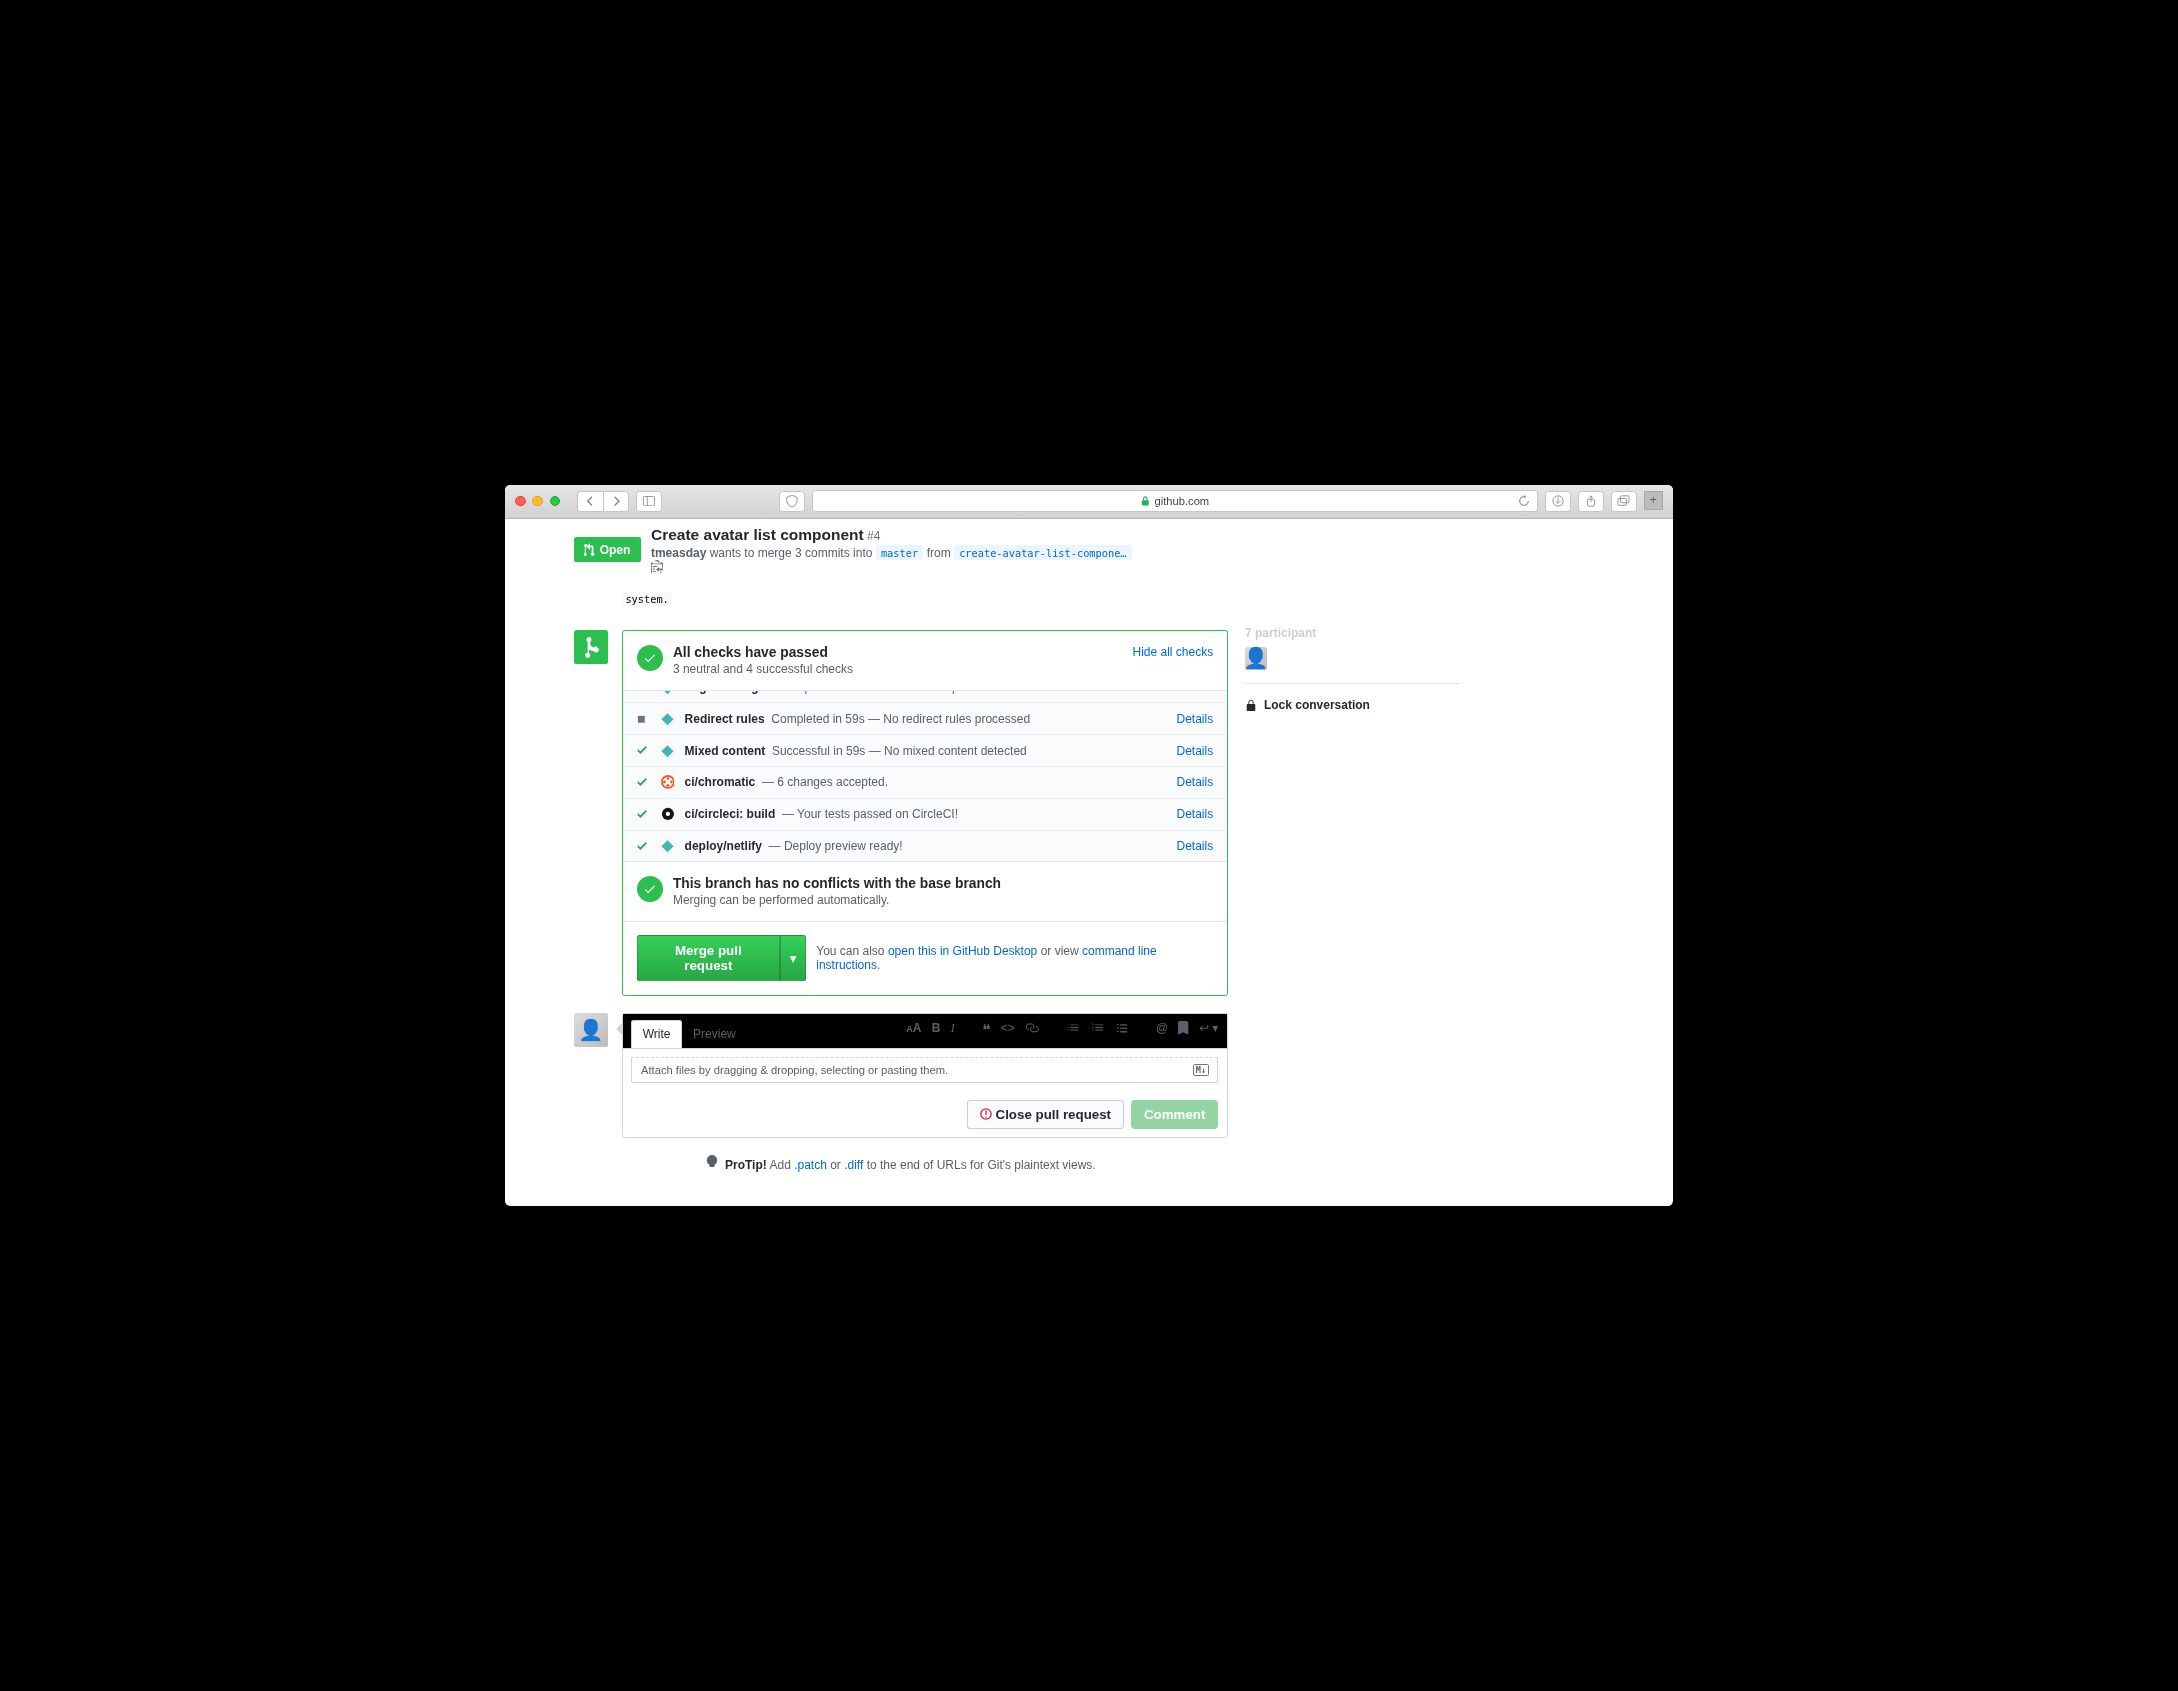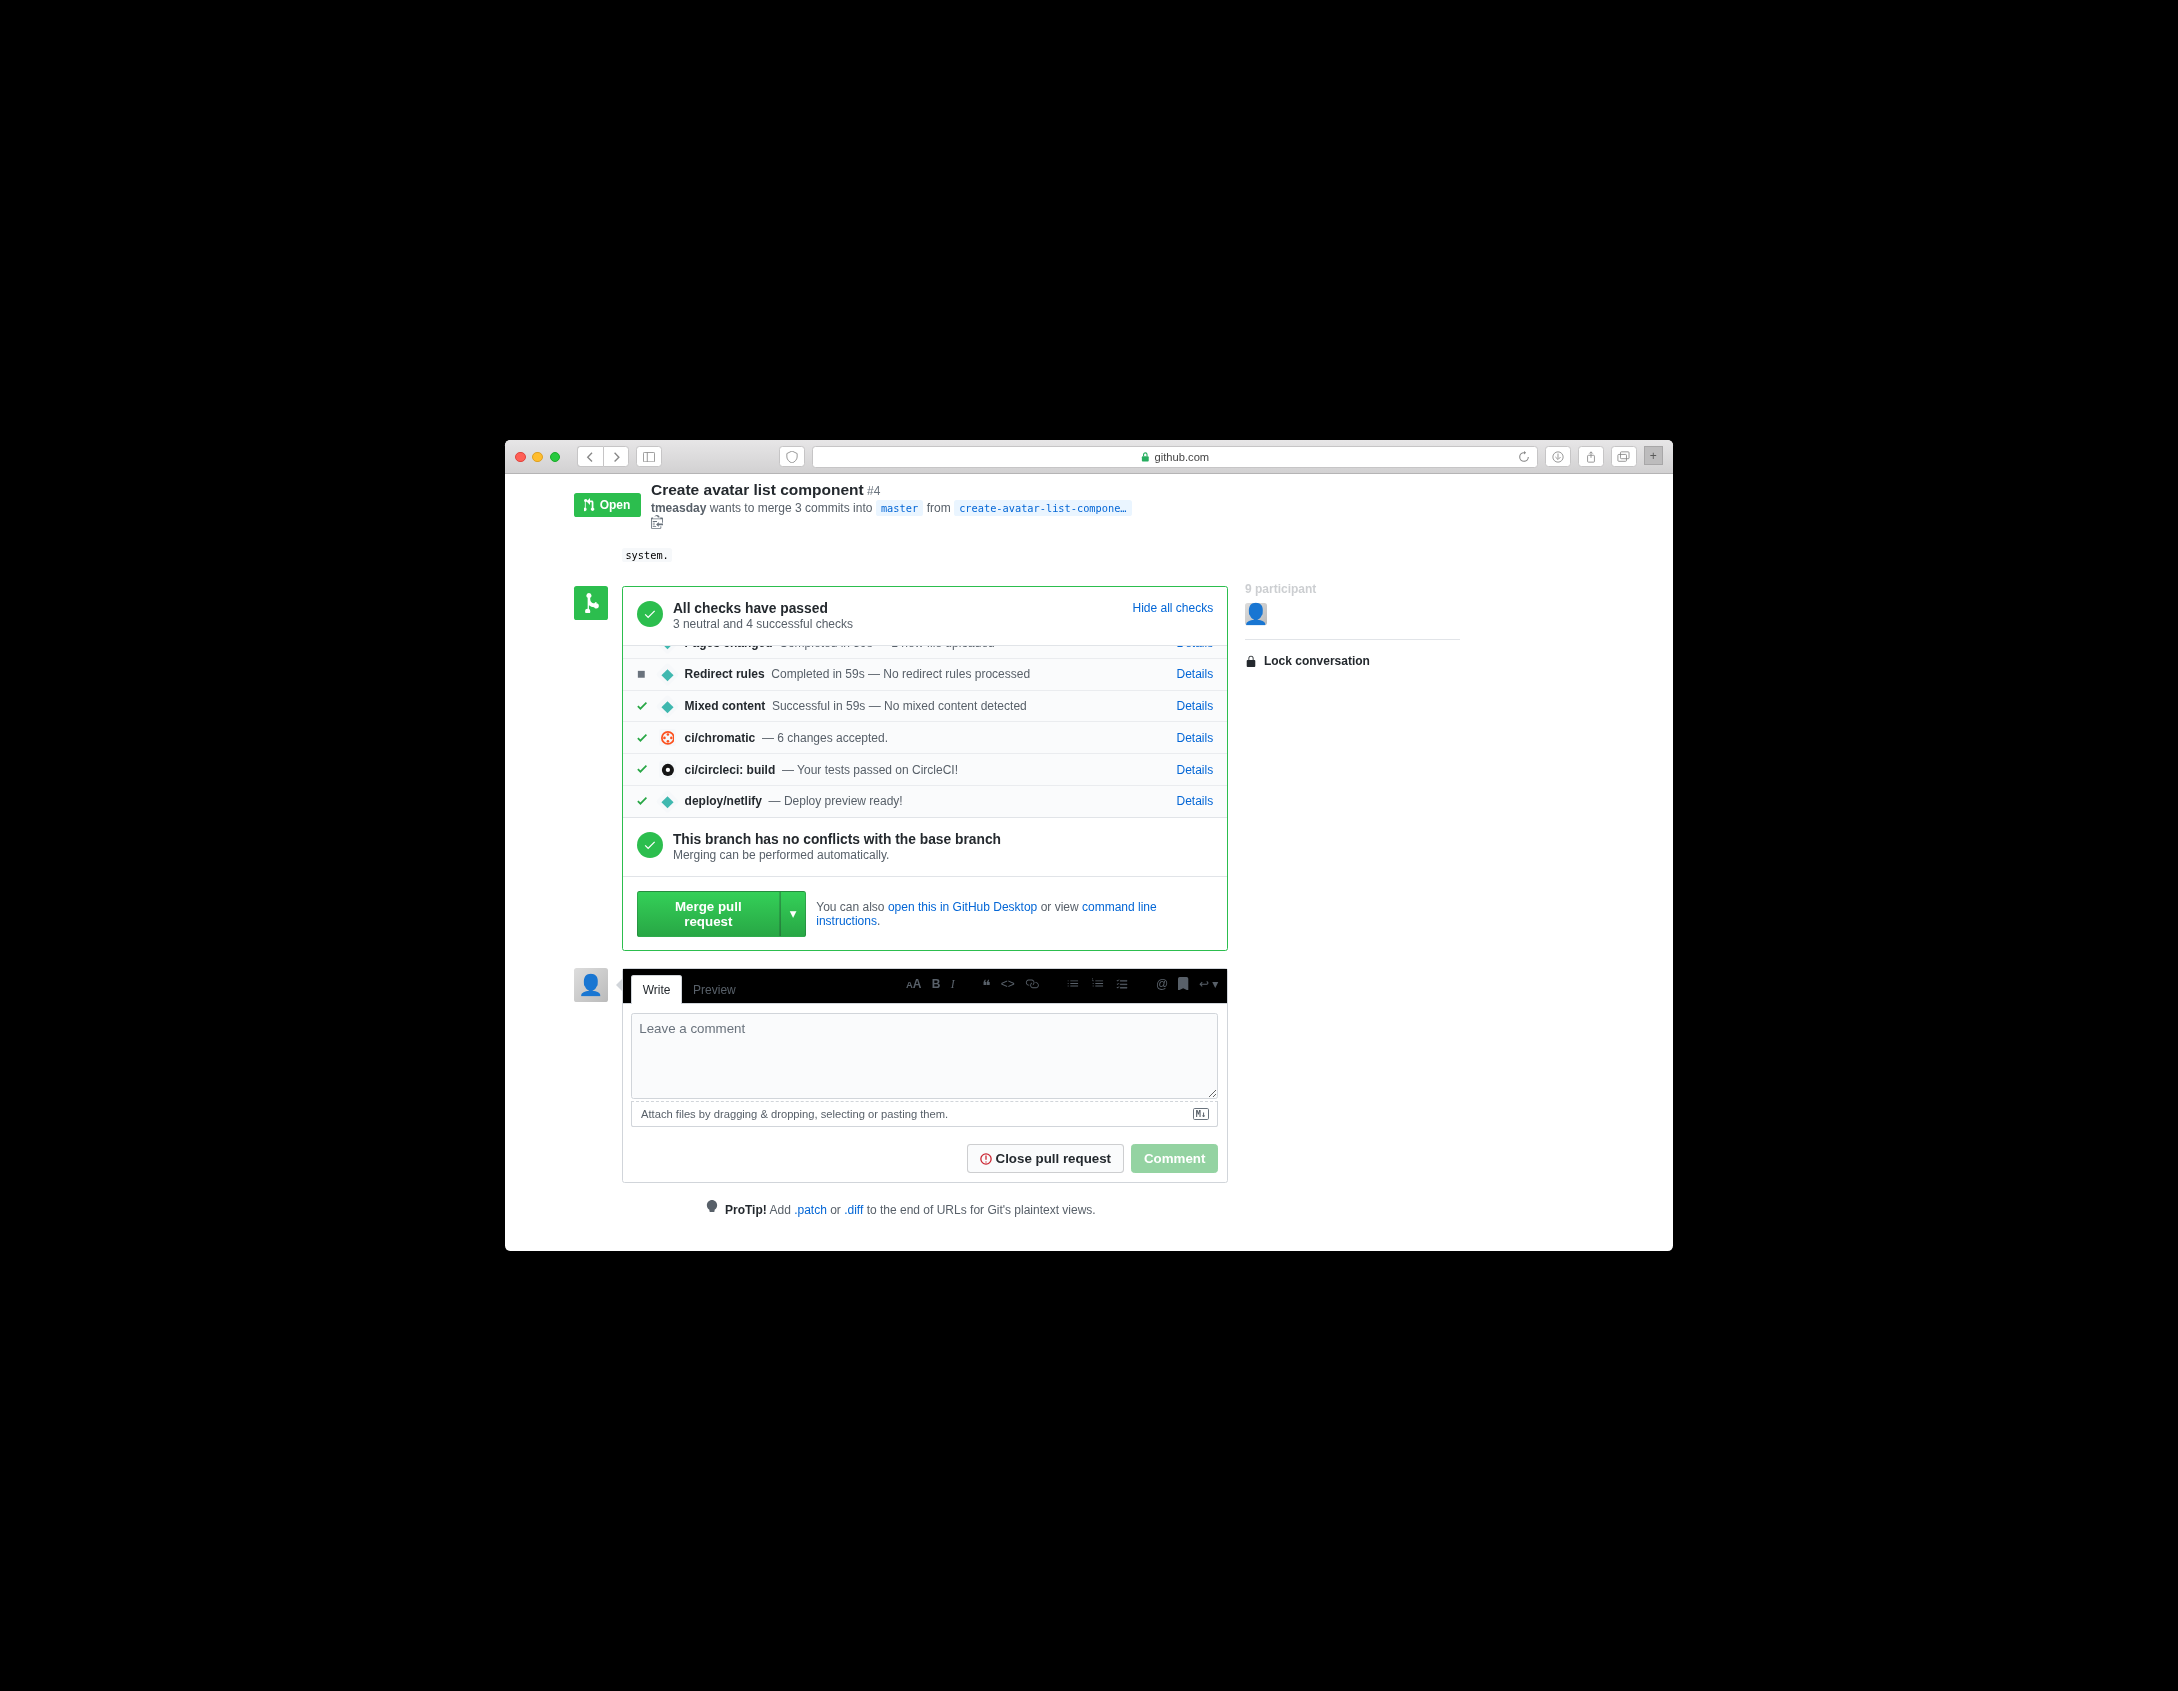--- a/index.html
+++ b/index.html
@@ -531,21 +531,20 @@
               <span>@</span>
               <span>
                 <svg width="10.3" height="13.8" viewBox="0 0 12 16">
                     <path fill="#586069" d="M10 0H2a2 2 0 0 0-2 2v14l6-3 6 3V2a2 2 0 0 0-2-2z"></path>
                   </svg>
               </span>
               <span>↩ ▾</span>
             </div>
           </div>
           <div class="cb-body">
-            <textarea class="cb-textarea" placeholder="Leave a comment" style=""></textarea>
             <div class="cb-attach">
               <span>Attach files by dragging &amp; dropping, selecting or pasting them.</span>
               <span class="md-icon">M↓</span>
             </div>
           </div>
           <div class="cb-actions">
             <button class="btn btn-close">
               <span class="xcirc">
                 <svg width="12" height="12" viewBox="0 0 14 14">
                     <circle cx="7" cy="7" r="6" fill="none" stroke="#cb2431" stroke-width="1.5"></circle>
@@ -563,21 +562,21 @@
         <span class="bulb">
           <svg width="12" height="13.8" viewBox="0 0 14 16" style="display:inline;">
               <path fill="#586069" d="M7 0C3.69 0 1 2.69 1 6c0 2.02 1 3.8 2.53 4.89.3.21.47.55.47.91v1.2c0 .55.45 1 1 1h4c.55 0 1-.45 1-1v-1.2c0-.36.17-.7.47-.91C12 9.8 13 8.02 13 6c0-3.31-2.69-6-6-6z"></path>
             </svg>
         </span>
         <strong>ProTip!</strong><span> Add </span><span class="link">.patch</span><span> or </span><span class="link">.diff</span><span> to the end of URLs for Git's plaintext views.</span>
       </div>
     </div>
 
     <div class="side-col">
-      <div class="side-part-txt">9 participant</div>
+      <div class="side-part-txt">7 participant</div>
       <div class="avatar small">👤</div>
       <div class="side-sep"></div>
       <div class="lock-row">
         <svg width="12" height="13.8" viewBox="0 0 14 16">
             <path fill="#24292e" d="M4 7V5a3 3 0 0 1 6 0v2h1a1 1 0 0 1 1 1v6a1 1 0 0 1-1 1H3a1 1 0 0 1-1-1V8a1 1 0 0 1 1-1h1zm1 0h4V5a2 2 0 0 0-4 0v2z"></path>
           </svg>
         <span>Lock conversation</span>
       </div>
     </div>
   </div>

